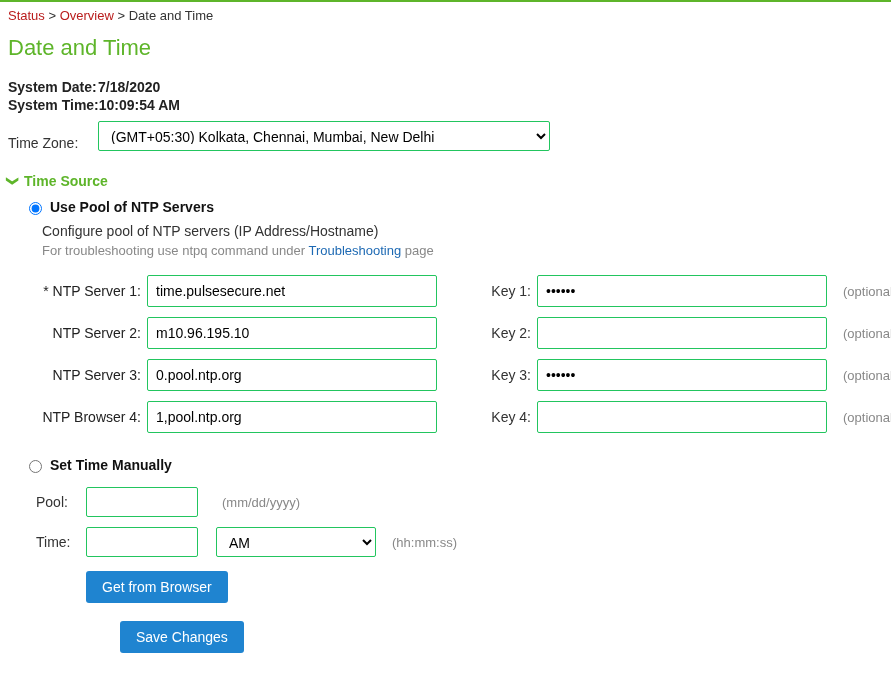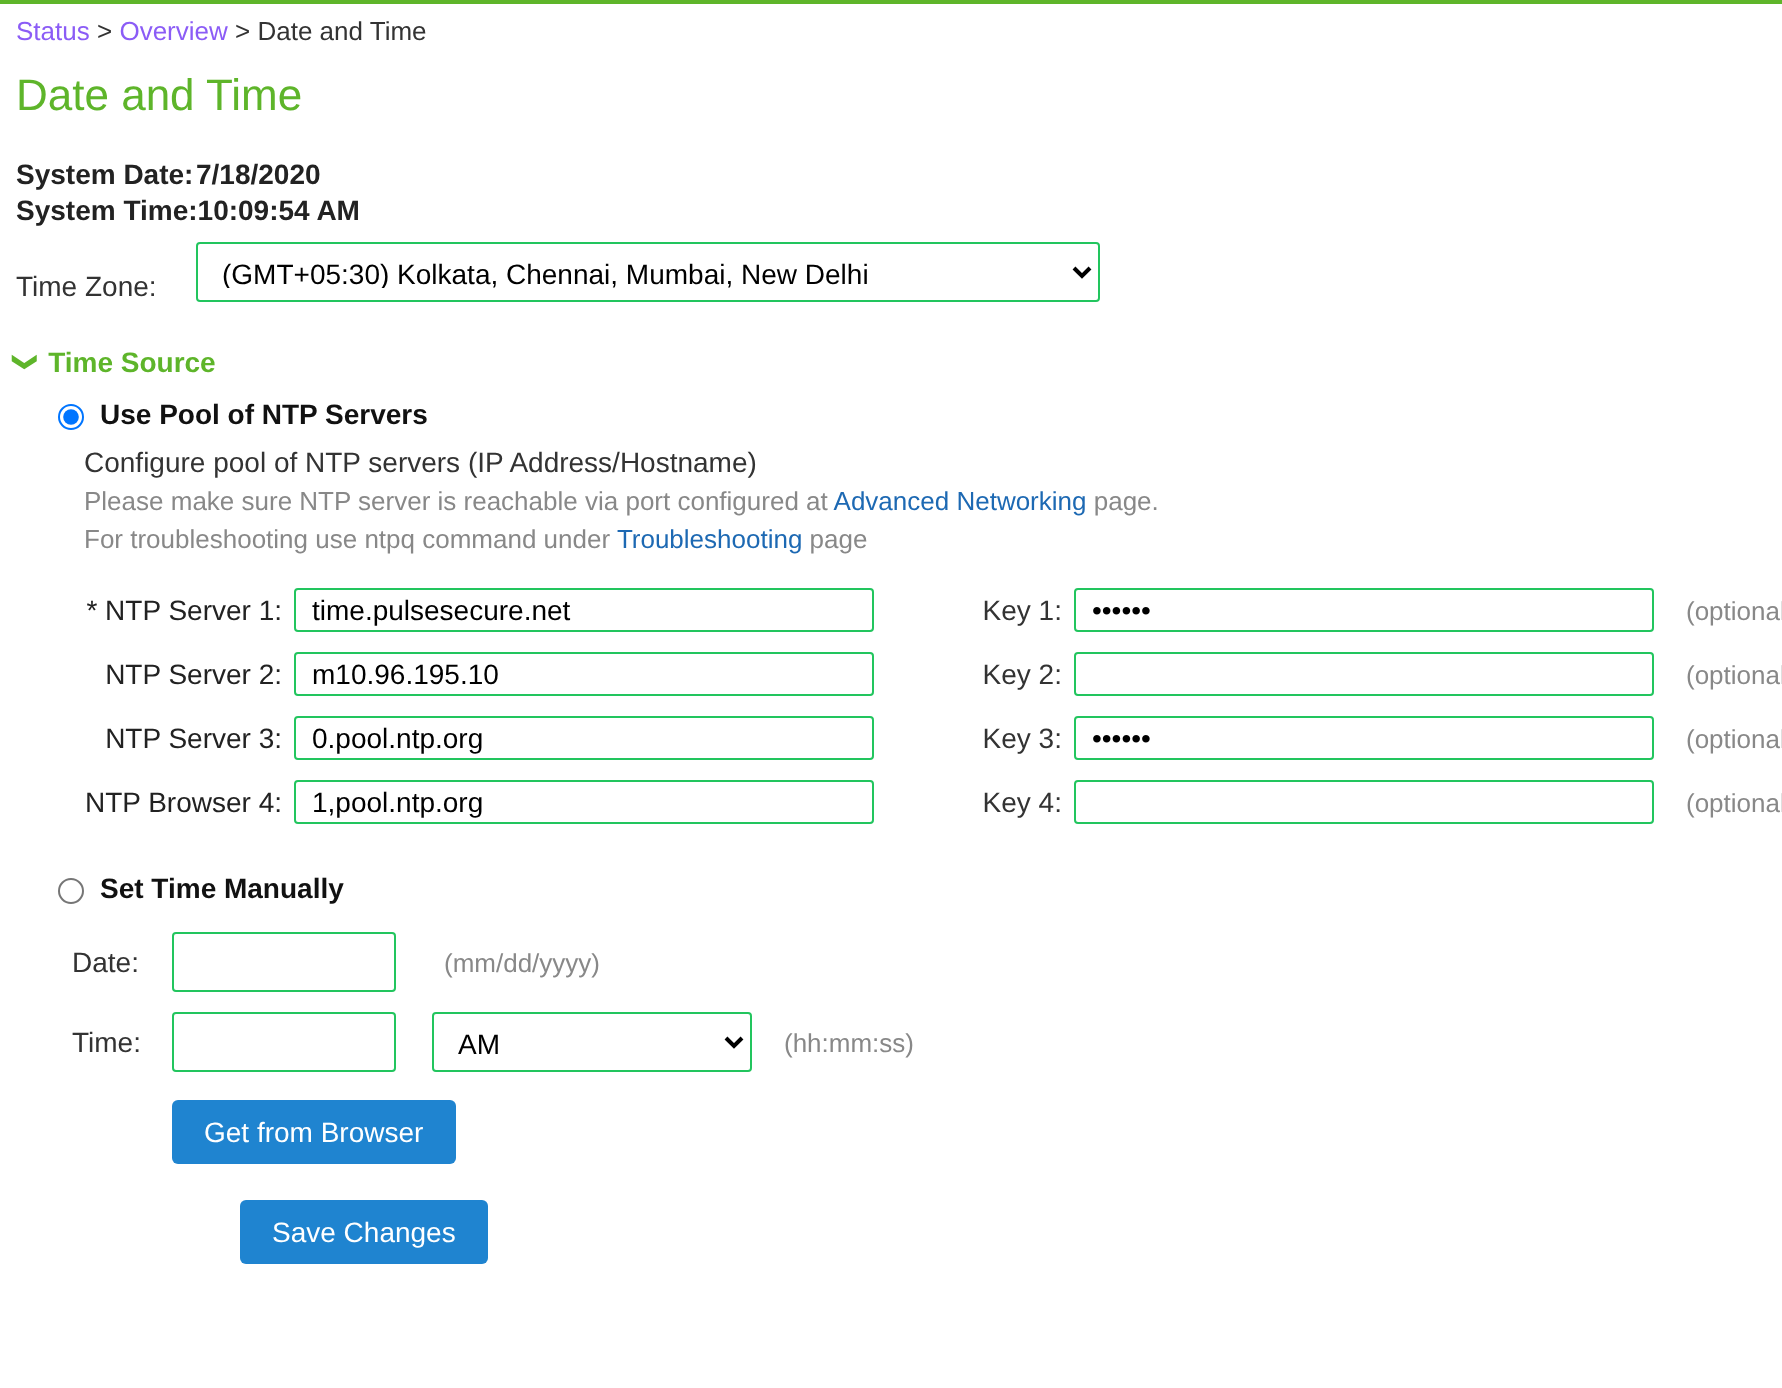--- a/index.html
+++ b/index.html
@@ -13,21 +13,21 @@
   }
   .topline {
     border-top: 2px solid #5eb52a;
   }
   .breadcrumb {
     padding: 6px 8px 2px 8px;
     font-size: 13px;
     color: #333;
   }
   .breadcrumb a {
-    color: #8b5cf6;
+    color: #b91c1c;
     text-decoration: none;
   }
   .page-title {
     color: #5eb52a;
     font-size: 22px;
     font-weight: 400;
     padding: 10px 8px 18px 8px;
   }
   .sys-rows {
     padding: 0 8px;
@@ -112,21 +112,21 @@
     align-items: center;
     margin: 17px 0 0 18px;
   }
   .form-grid .lbl {
     text-align: right;
     padding-right: 6px;
     color: #222;
   }
   .form-grid input {
     width: 290px;
-    height: 22px;
+    height: 32px;
   }
   .key-lbl { text-align: right; padding-right: 6px; }
   .opt {
     color: #888;
     font-size: 13px;
     padding-left: 6px;
   }
   .manual-block {
     padding: 24px 8px 0 24px;
   }
@@ -203,23 +203,20 @@
 </div>
 <style>.chev{transform:rotate(90deg);display:inline-block;}</style>
 
 <div class="radio-block">
   <div class="radio-row">
     <input type="radio" name="timesource" checked="" style="">
     <span class="radio-label">Use Pool of NTP Servers</span>
   </div>
   <div class="sub-desc">Configure pool of NTP servers (IP Address/Hostname)</div>
   <div class="hint">
-    <span>Please make sure NTP server is reachable via port configured at </span><a href="#">Advanced Networking</a><span> page.</span>
-  </div>
-  <div class="hint">
     <span>For troubleshooting use ntpq command under </span><a href="#">Troubleshooting</a><span> page</span>
   </div>
 
   <div class="form-grid">
 
     <span class="lbl">* NTP Server 1:</span>
     <input type="text" value="time.pulsesecure.net" style="">
     <span class="key-lbl">Key 1:</span>
     <input type="text" value="••••••" style="">
     <span class="opt">(optional)</span>
@@ -243,21 +240,21 @@
     <span class="opt">(optional)</span>
   </div>
 </div>
 
 <div class="manual-block">
   <div class="radio-row">
     <input type="radio" name="timesource" style="">
     <span class="radio-label">Set Time Manually</span>
   </div>
   <div class="manual-grid">
-    <span>Date:</span>
+    <span>Pool:</span>
     <input type="text" value="" style="">
     <span class="hint-inline">(mm/dd/yyyy)</span>
     <span></span>
 
     <span>Time:</span>
     <input type="text" value="" style="">
     <select>
       <option selected="">AM</option>
     </select>
     <span class="hint-inline">(hh:mm:ss)</span>

